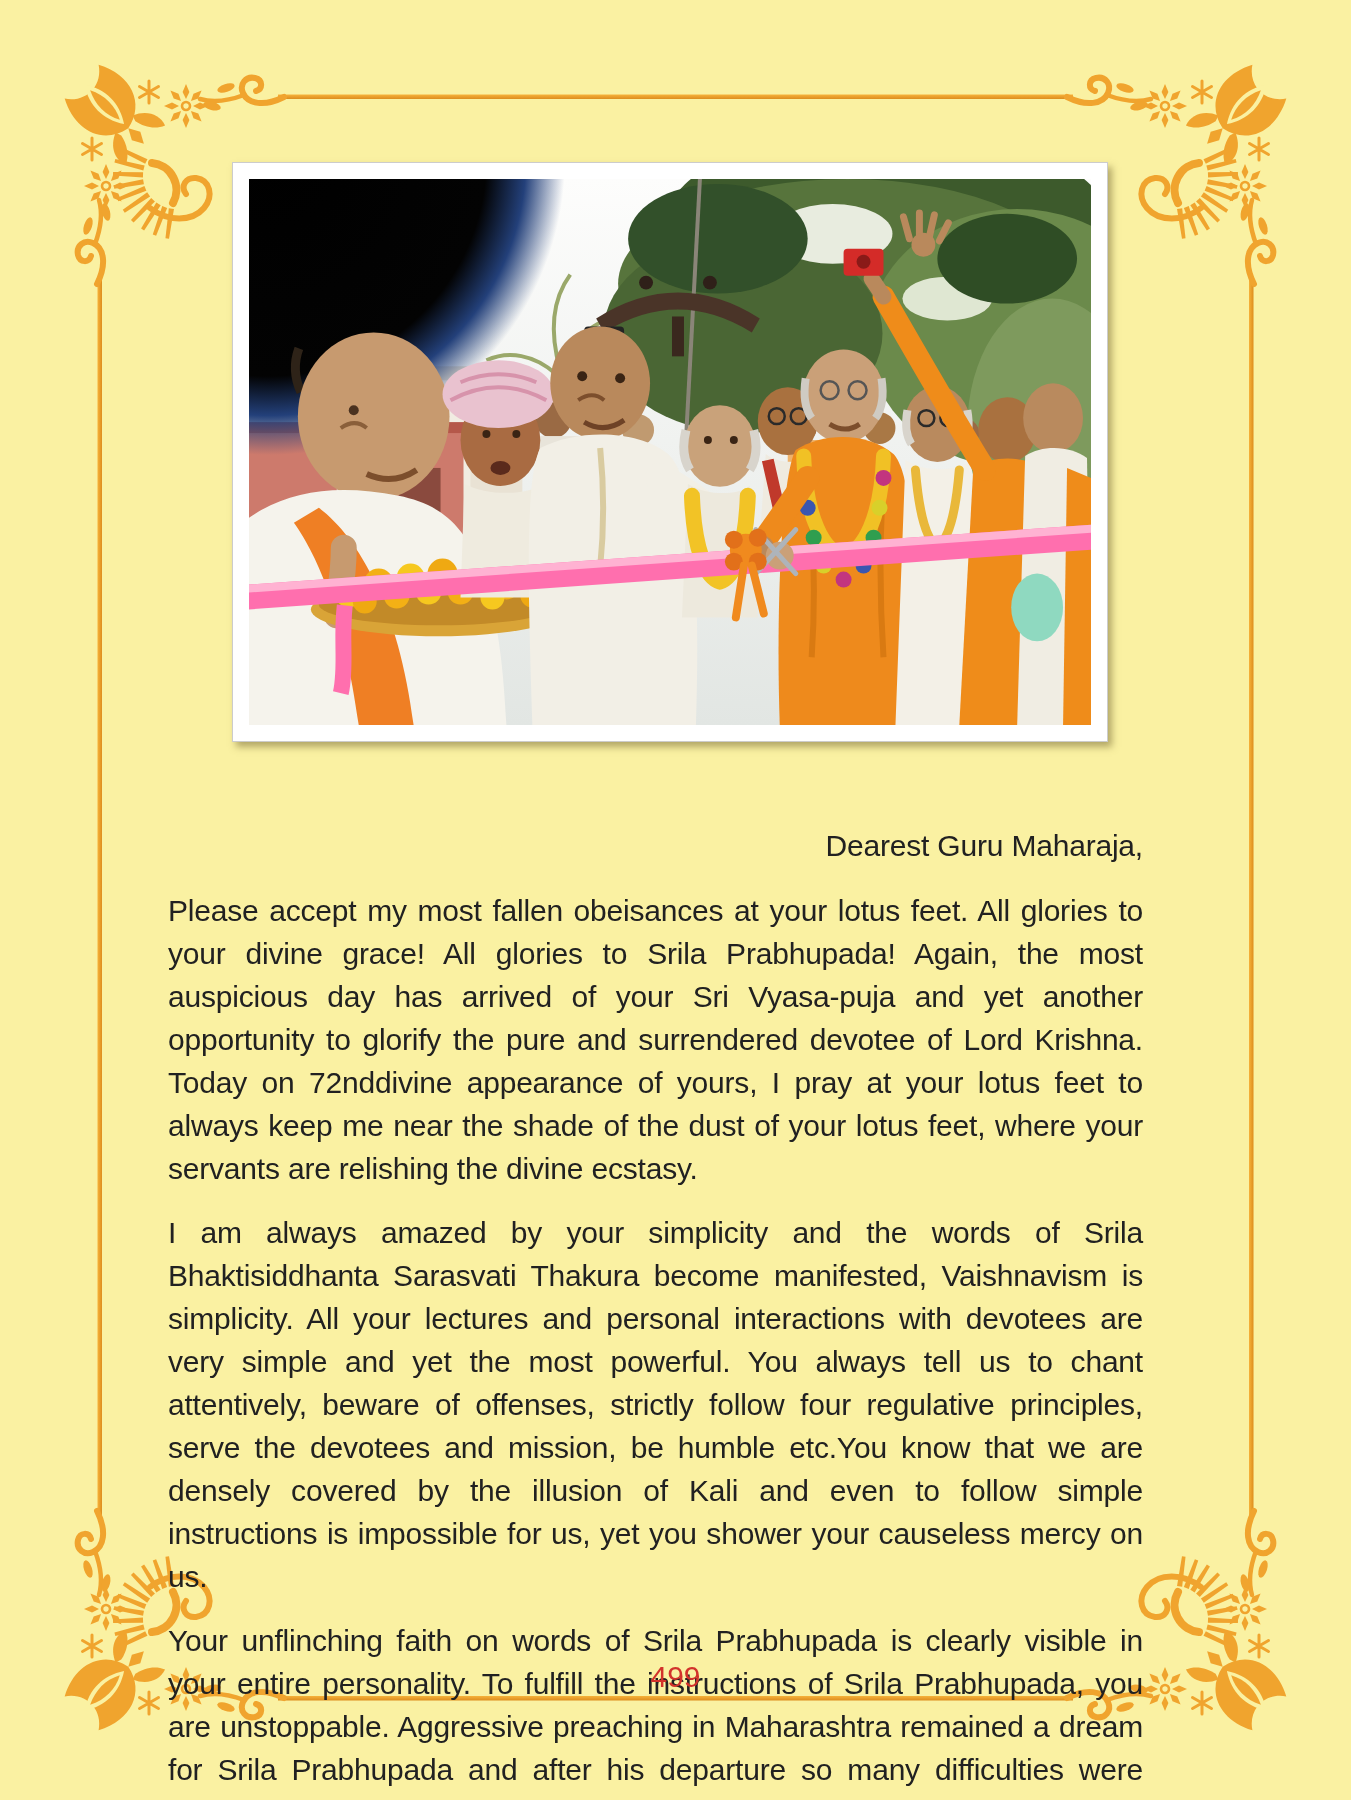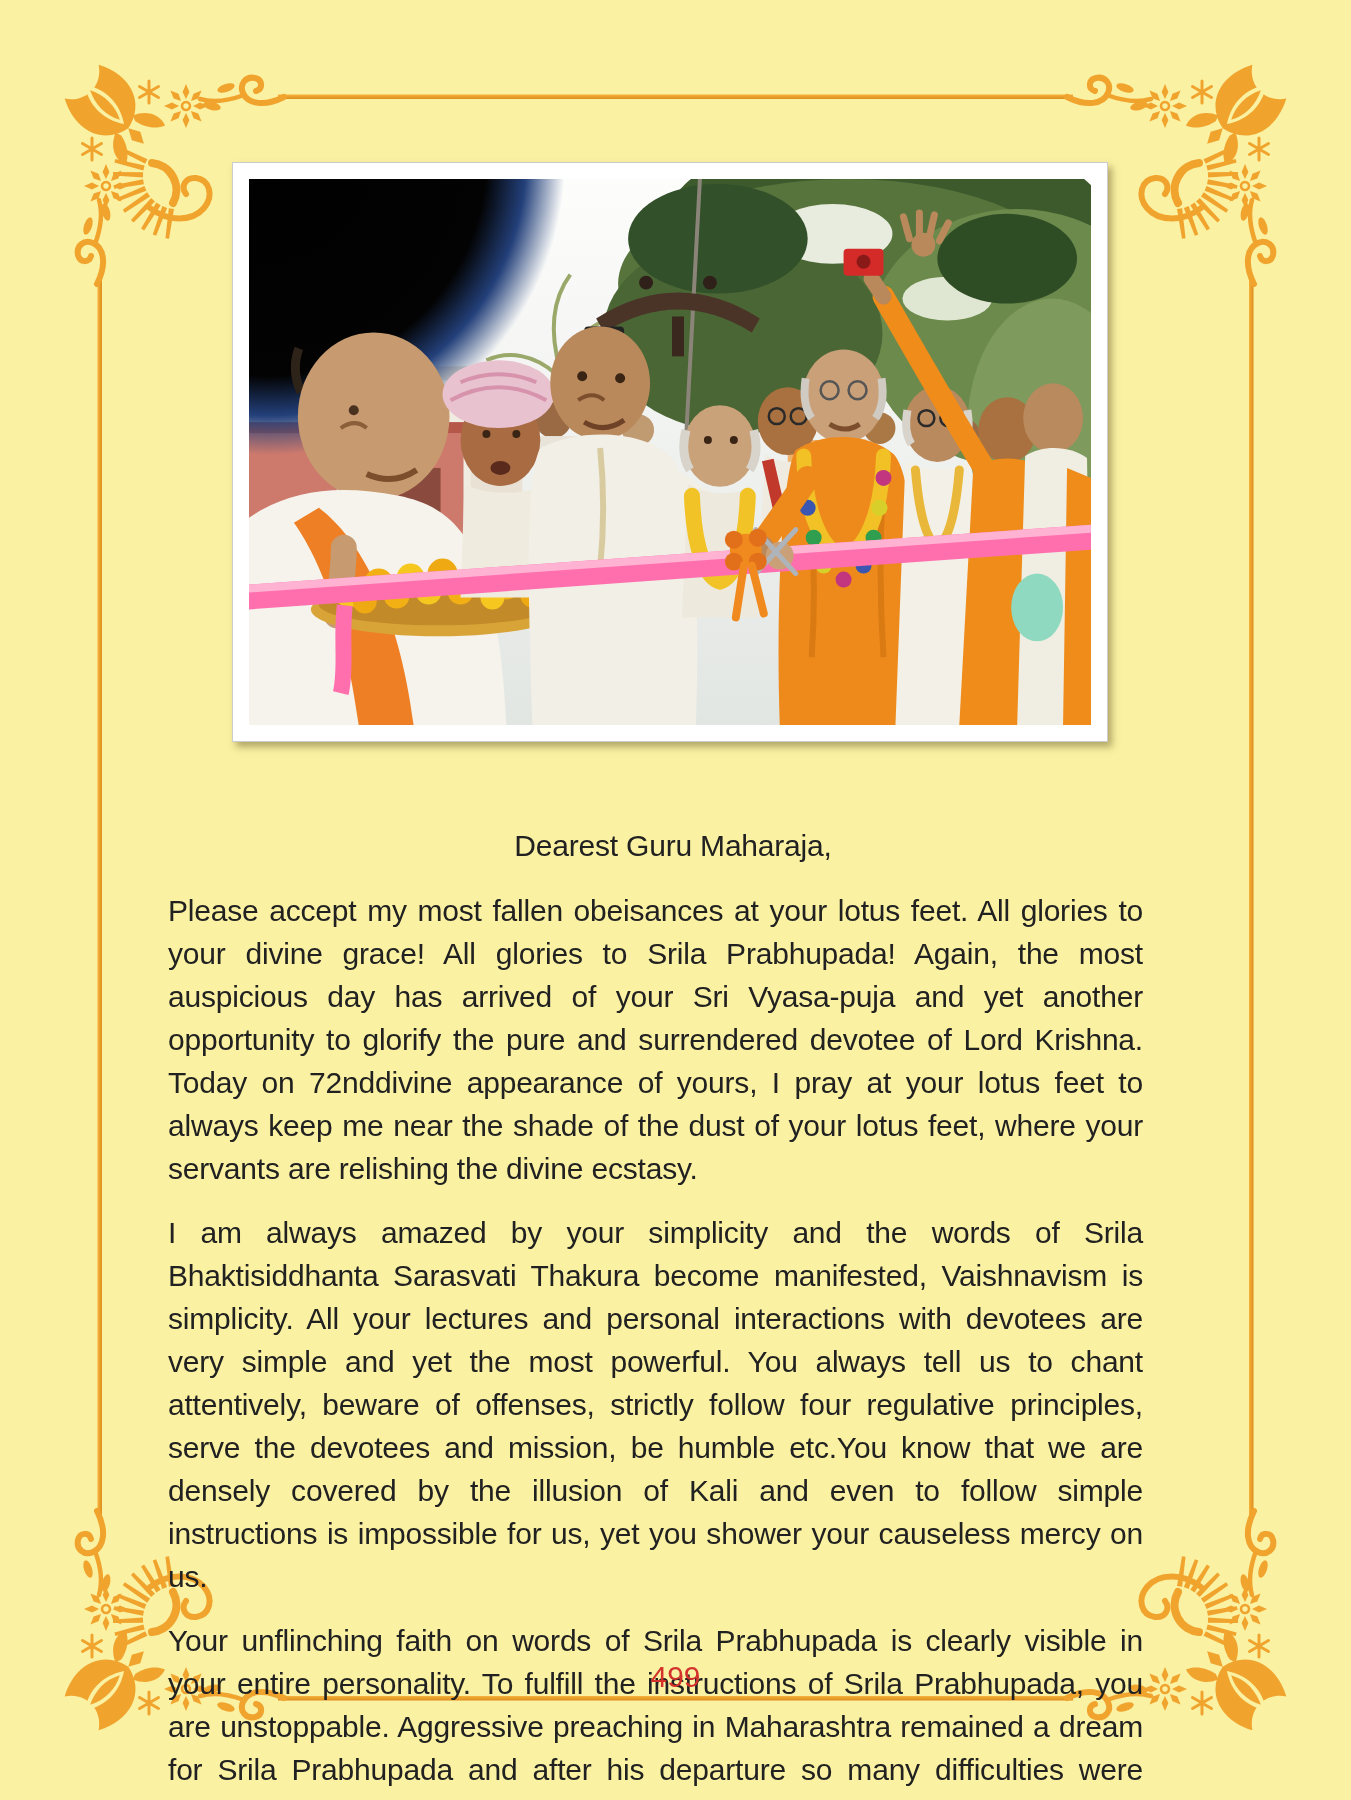--- a/index.html
+++ b/index.html
@@ -24,21 +24,21 @@
     padding:16px;z-index:2;
     box-shadow:4px 5px 7px rgba(110,95,45,.5);
   }
   .photo-frame svg{display:block;width:100%;height:100%;}
   
   .letter{
     position:absolute;left:168px;top:824px;width:975px;z-index:2;
     color:#212121;font-size:30px;line-height:43px;letter-spacing:-0.2px;
   }
   .letter p{margin:0 0 21px 0;text-align:justify;}
-  .letter p.salutation{text-align:center;margin-bottom:22px;margin-left:35px;}
+  .letter p.salutation{text-align:right;margin-bottom:22px;margin-left:35px;}
   
   .page-number{
     position:absolute;left:0;top:1660px;width:100%;text-align:center;
     color:#D2322B;font-size:30px;z-index:3;
   }
 </style>
 </head>
 <body>
 
 <svg id="frame" viewBox="0 0 1351 1800" xmlns="http://www.w3.org/2000/svg">

